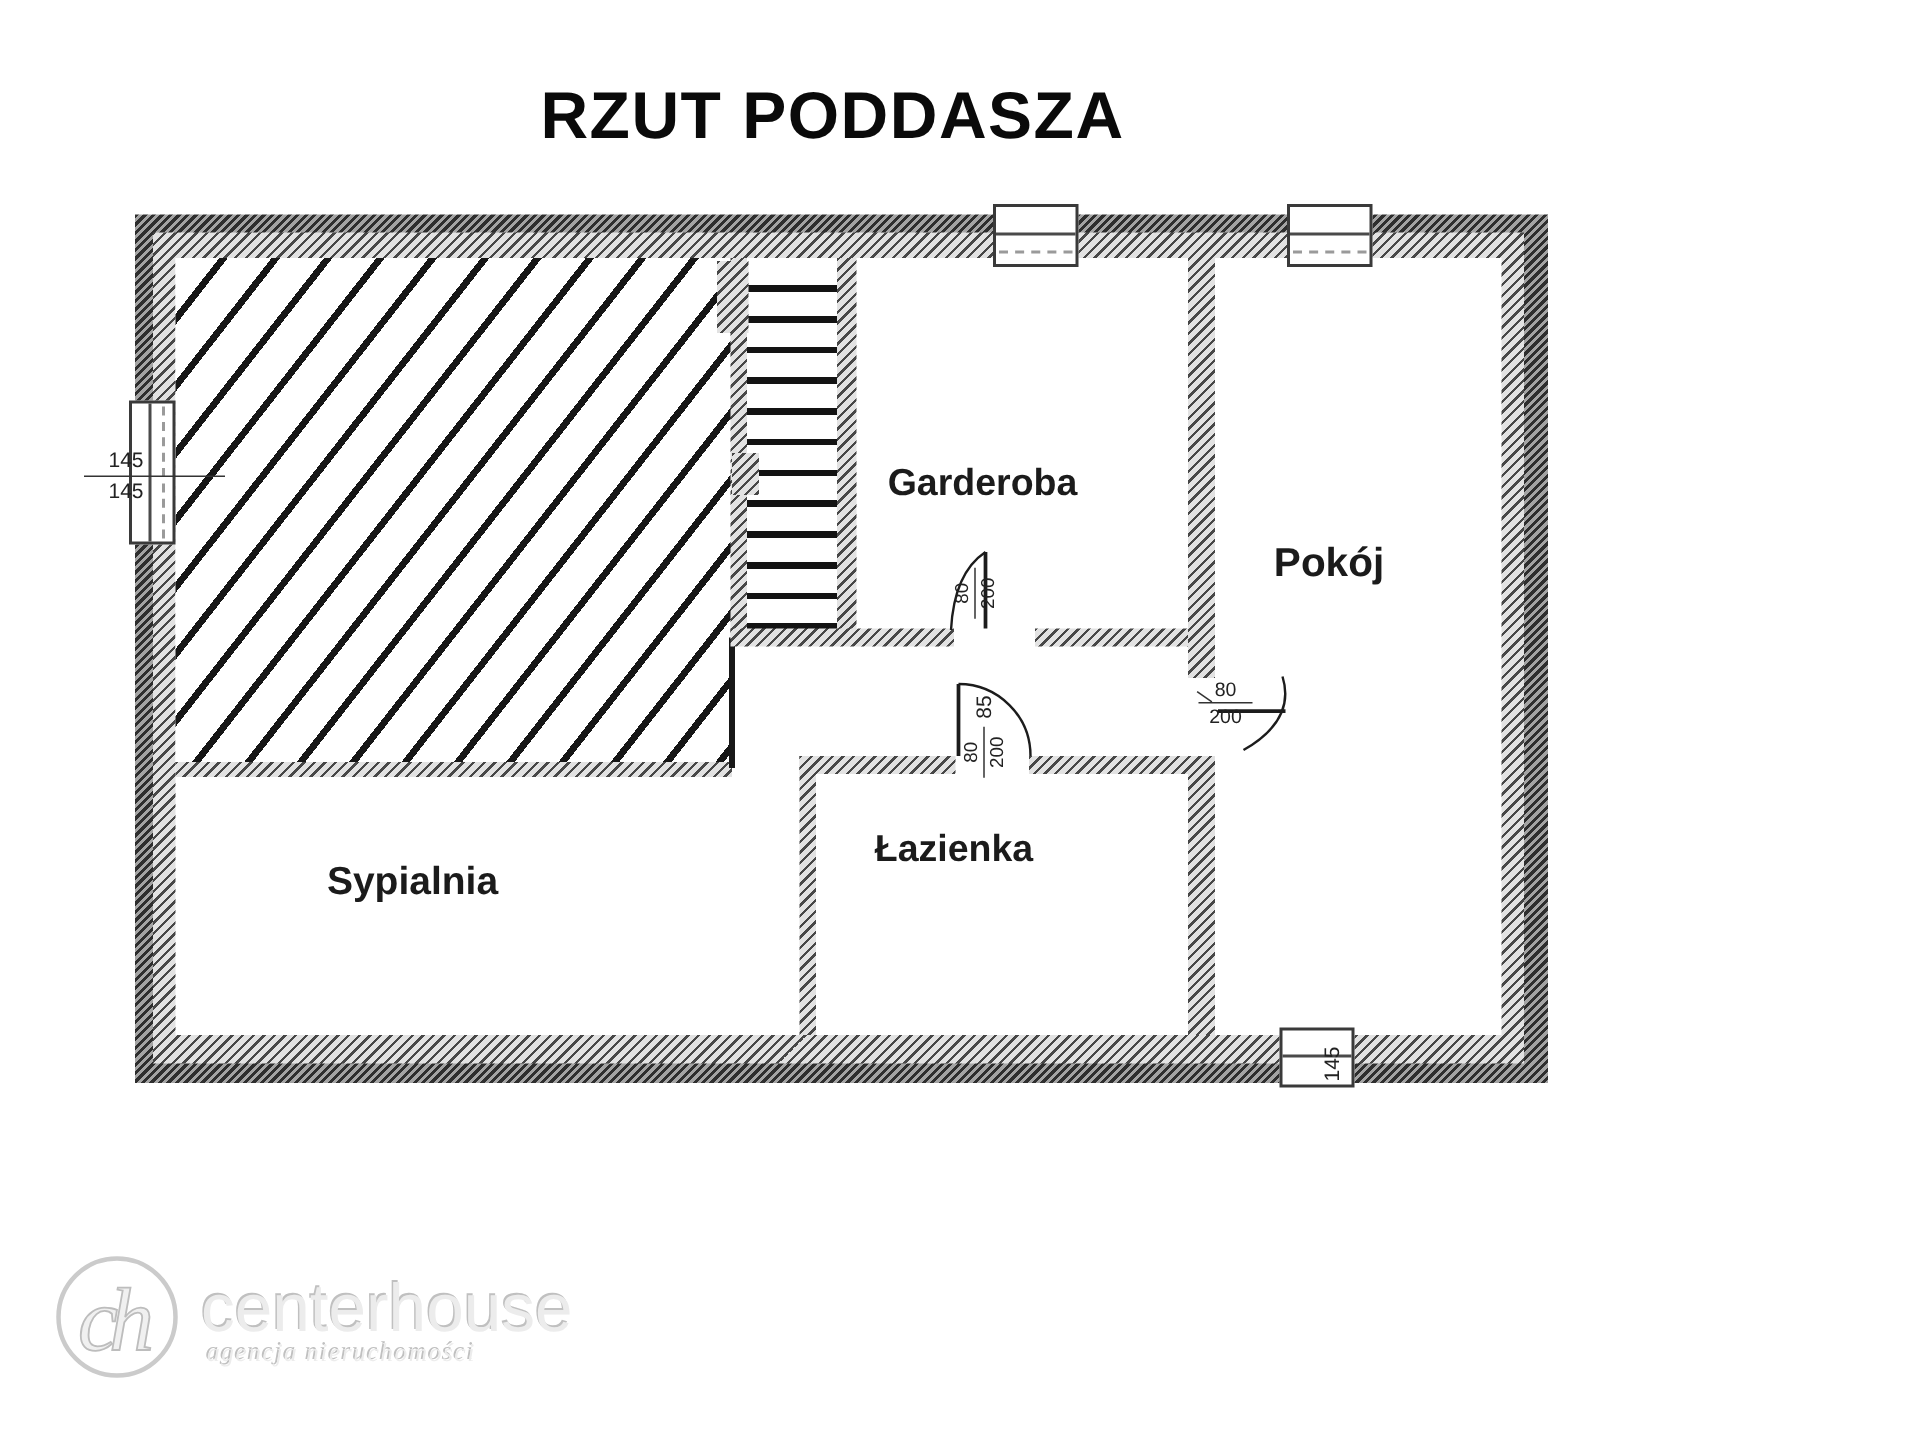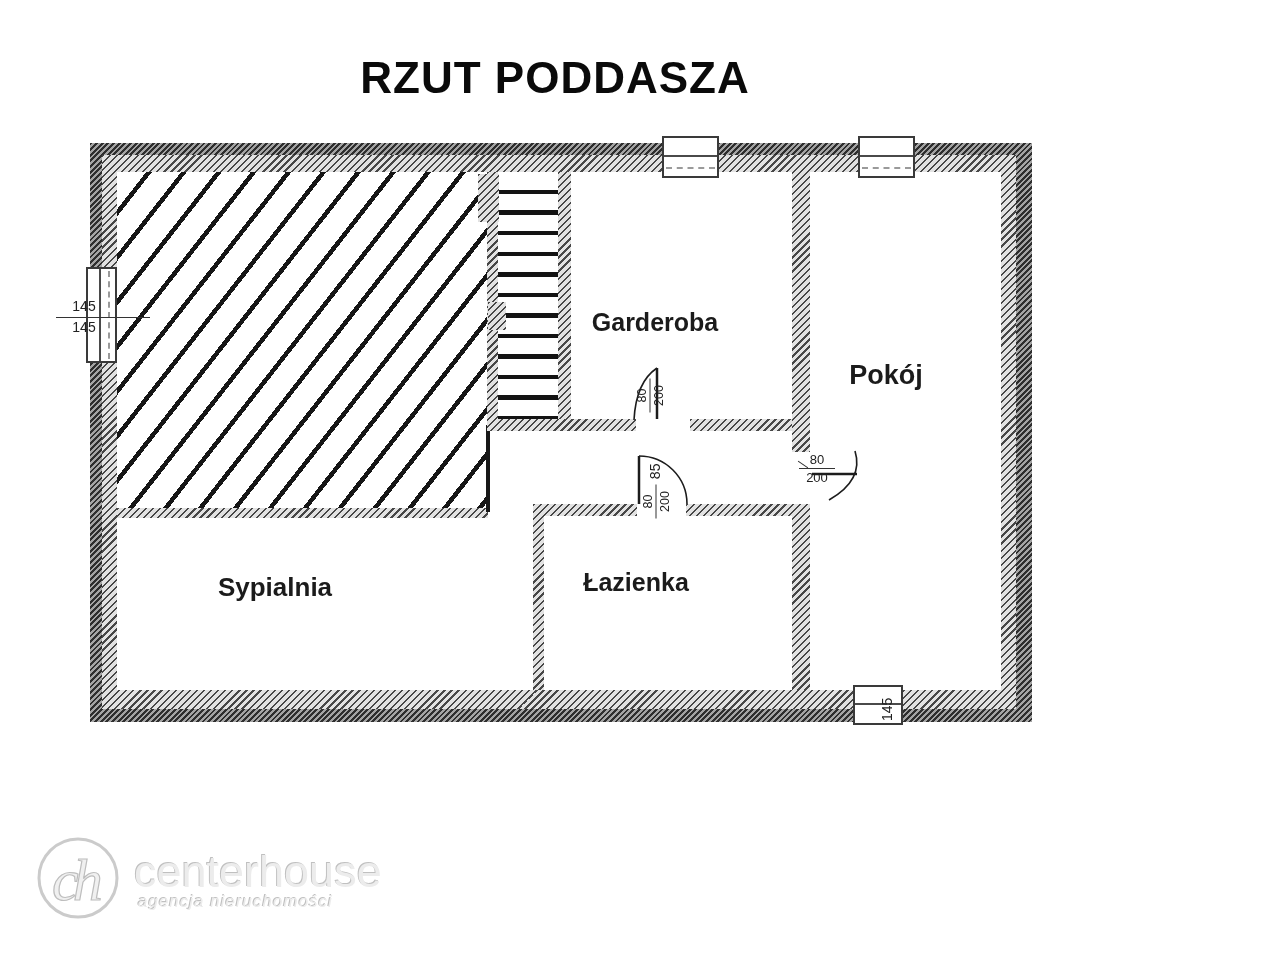--- a/index.html
+++ b/index.html
@@ -25,21 +25,21 @@
   .vfrac{display:flex;flex-direction:column;align-items:center;font-size:12.5px;color:#222;}
   .vfrac .bar{width:34px;height:0;border-top:1.5px solid #333;margin:1px 0;}
   .hfrac{display:flex;flex-direction:column;align-items:center;font-size:13px;color:#222;width:40px;}
   .hfrac .bar{width:36px;height:0;border-top:1.5px solid #333;margin:1px 0;position:relative;}
   .hfrac .bar i{position:absolute;left:-2px;top:-5px;width:12px;border-top:1.5px solid #333;
                 transform:rotate(35deg);}
   #title{left:320px;top:53px;width:470px;text-align:center;font-size:44px;font-weight:800;
          letter-spacing:1px;color:#0a0a0a;}
   .emboss{color:#ececec;text-shadow:-1px -1px 0 #c0c0c0,1px 1px 0 #ffffff;}
   #brand{left:134px;top:846px;font-size:45px;letter-spacing:0;}
-  #tagline{left:138px;top:892px;font-size:17px;font-style:italic;letter-spacing:1px;}
+  #tagline{left:138px;top:892px;font-size:17px;font-style:italic;letter-spacing:1px;font-family:Liberation Serif, serif;}
   svg text.nlet{font-family:"Liberation Sans",sans-serif;font-weight:900;font-style:italic;}
 </style>
 </head>
 <body>
 
 <div id="stage">
 
   <div id="title" class="p">RZUT PODDASZA</div>
 
   <div class="p hatchD" style="left:90px;top:143px;width:942px;height:579px;"></div>
@@ -119,21 +119,21 @@
   </div>
   <div class="p" style="left:56px;top:317px;width:94px;border-top:1.5px solid #333;"></div>
   <div class="p dim" style="left:62px;top:320px;width:44px;">
     <div>145</div>
   </div>
   <div class="p dim vrot" style="left:876px;top:702px;">145</div>
 
   <div class="p room-label" style="left:655px;top:280px;font-size:25px;margin-top:28px;">Garderoba</div>
   <div class="p room-label" style="left:886px;top:360px;font-size:27px;text-align:center;">Pokój</div>
   <div class="p room-label" style="left:275px;top:572px;font-size:26px;text-align:right;">Sypialnia</div>
-  <div class="p room-label" style="left:636px;top:568px;font-size:25px;">Łazienka</div>
+  <div class="p room-label" style="left:636px;top:552px;font-size:25px;">Łazienka</div>
 
   <svg class="p" style="left:1055px;top:85px;" width="225" height="170">
     <g stroke="#c9c9c9" stroke-width="7" opacity="0.55" fill="none">
       <path d="M58,36 q30,-8 80,-3"></path>
       <path d="M52,72 q25,8 70,4"></path>
     </g>
     <g stroke="#7a7a7a" stroke-width="3.5" fill="none">
       <path d="M100,88 L76,22"></path>
       <path d="M100,88 L186,46"></path>
       <path d="M100,88 L28,118"></path>

